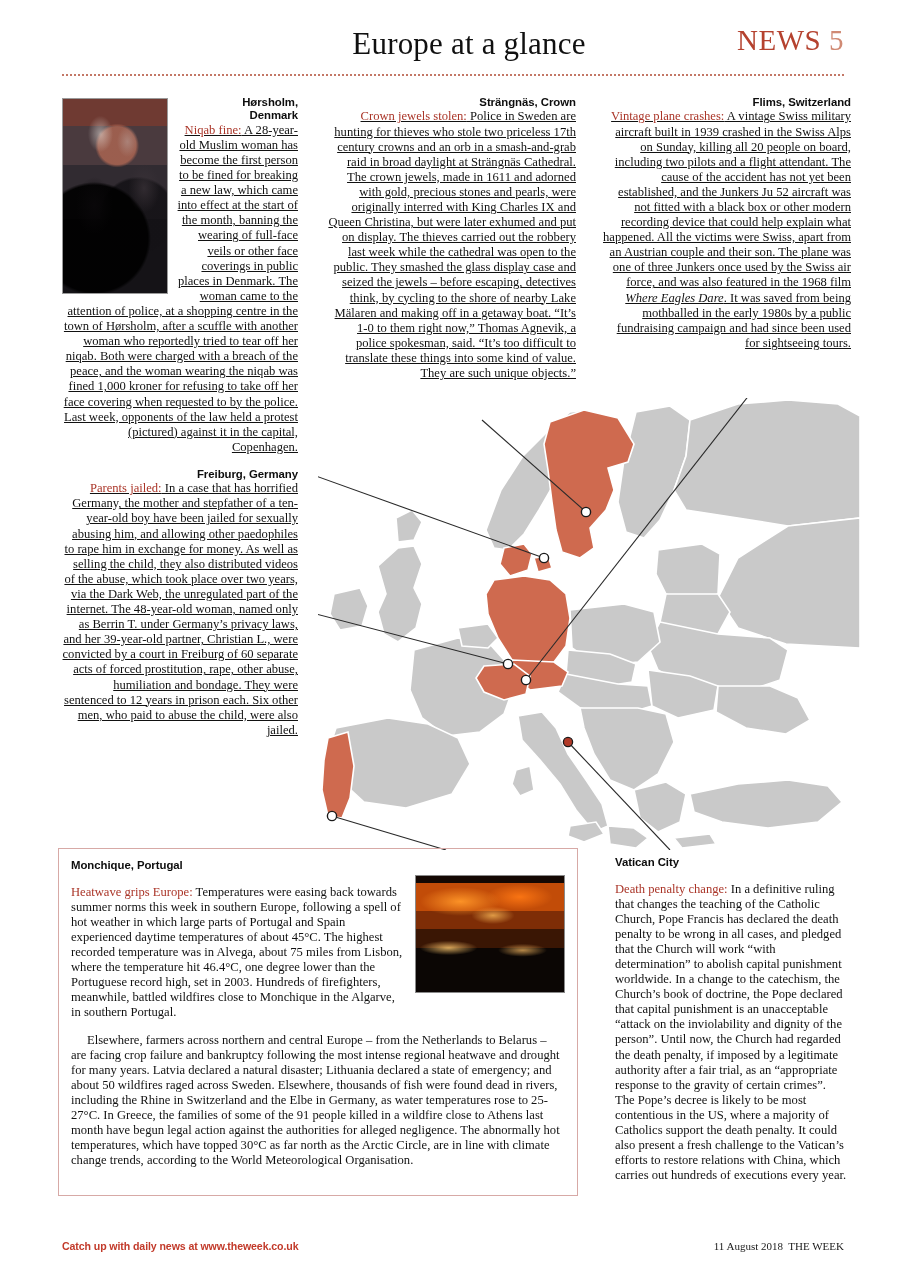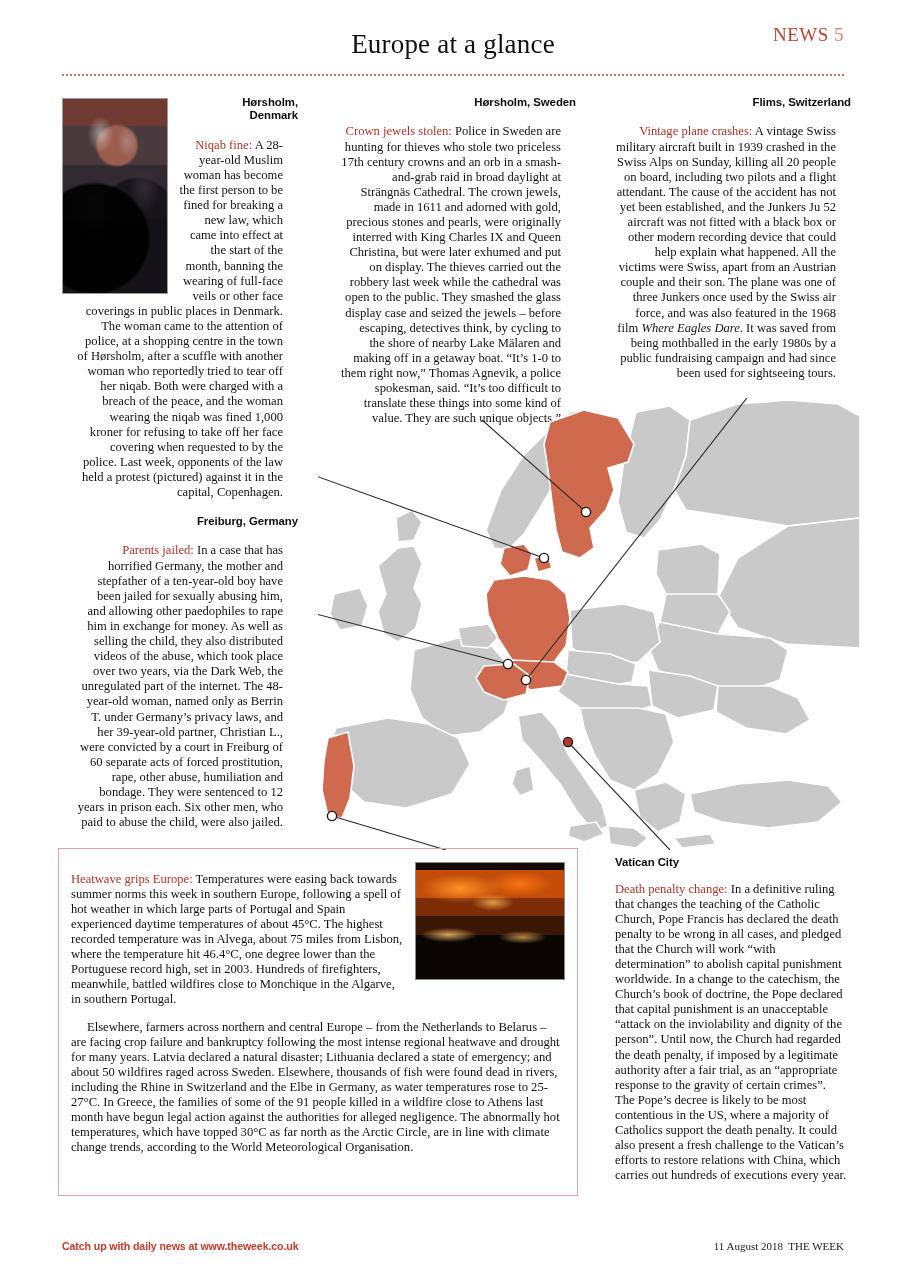--- a/index.html
+++ b/index.html
@@ -12,41 +12,41 @@
     position: relative;
     overflow: hidden;
   }
   .page { position:absolute; left:0; top:0; width:905px; height:1280px; }
 
   
   .masthead {
     position:absolute; left:62px; top:22px; width:782px; height:48px;
   }
   .masthead-title {
-    position:absolute; left:0; top:0; width:782px; text-align:center;
+    position:absolute; left:16px; top:0; width:782px; text-align:center;
     font-family:"Liberation Serif", serif;
-    font-size:27px; font-weight:400; letter-spacing:.2px; color:#101010;
+    font-size:31px; font-weight:400; letter-spacing:.2px; color:#101010;
     line-height:44px;
   }
   .masthead-section {
     position:absolute; right:0; top:2px;
     font-family:"Liberation Serif", serif;
-    font-size:19px; letter-spacing:.5px;
+    font-size:29px; letter-spacing:.5px;
     color:#b5422f;
   }
   .masthead-section .pg { color:#d08a74; }
   .rule-dotted {
     position:absolute; left:62px; top:74px; width:782px; height:2px;
     border-top:2px dotted #c0705e;
     opacity:.95;
   }
 
   
   .col { position:absolute; font-size:12.6px; line-height:15.1px; text-align:right; }
-  .col p { margin:15px; }
+  .col p { margin:0;text-decoration:underline; }
   .hd {
     font-family:"Liberation Sans", sans-serif;
     font-weight:bold; font-size:11.4px; line-height:13.4px;
     color:#0d0d0d; letter-spacing:-0.05px;
   }
   .lede { color:#aa3528; }
   .ital { font-style: italic; }
 
   
   #col1 { left:62px; top:96px; width:236px; }
@@ -138,21 +138,21 @@
       <span>Hørsholm,</span><br>
       <span>Denmark</span>
     </div>
     <p><span class="lede">Niqab fine:</span><span> A 28-year-old Muslim woman has become the first person to be fined for breaking a new law, which came into effect at the start of the month, banning the wearing of full-face veils or other face coverings in public places in Denmark. The woman came to the attention of police, at a shopping centre in the town of Hørsholm, after a scuffle with another woman who reportedly tried to tear off her niqab. Both were charged with a breach of the peace, and the woman wearing the niqab was fined 1,000 kroner for refusing to take off her face covering when requested to by the police. Last week, opponents of the law held a protest (pictured) against it in the capital, Copenhagen.</span></p>
 
     <div class="hd" style="margin-top:13px;">Freiburg, Germany</div>
     <p><span class="lede">Parents jailed:</span><span> In a case that has horrified Germany, the mother and stepfather of a ten-year-old boy have been jailed for sexually abusing him, and allowing other paedophiles to rape him in exchange for money. As well as selling the child, they also distributed videos of the abuse, which took place over two years, via the Dark Web, the unregulated part of the internet. The 48-year-old woman, named only as Berrin T. under Germany’s privacy laws, and her 39-year-old partner, Christian L., were convicted by a court in Freiburg of 60 separate acts of forced prostitution, rape, other abuse, humiliation and bondage. They were sentenced to 12 years in prison each. Six other men, who paid to abuse the child, were also jailed.</span></p>
   </div>
 
   <div class="col" id="col2">
-    <div class="hd">Hørsholm, Sweden</div>
+    <div class="hd">Strängnäs, Crown</div>
     <p><span class="lede">Crown jewels stolen:</span><span> Police in Sweden are hunting for thieves who stole two priceless 17th century crowns and an orb in a smash-and-grab raid in broad daylight at Strängnäs Cathedral. The crown jewels, made in 1611 and adorned with gold, precious stones and pearls, were originally interred with King Charles IX and Queen Christina, but were later exhumed and put on display. The thieves carried out the robbery last week while the cathedral was open to the public. They smashed the glass display case and seized the jewels – before escaping, detectives think, by cycling to the shore of nearby Lake Mälaren and making off in a getaway boat. “It’s 1-0 to them right now,” Thomas Agnevik, a police spokesman, said. “It’s too difficult to translate these things into some kind of value. They are such unique objects.”</span></p>
   </div>
 
   <div class="col" id="col3">
     <div class="hd">Flims, Switzerland</div>
     <p><span class="lede">Vintage plane crashes:</span><span> A vintage Swiss military aircraft built in 1939 crashed in the Swiss Alps on Sunday, killing all 20 people on board, including two pilots and a flight attendant. The cause of the accident has not yet been established, and the Junkers Ju 52 aircraft was not fitted with a black box or other modern recording device that could help explain what happened. All the victims were Swiss, apart from an Austrian couple and their son. The plane was one of three Junkers once used by the Swiss air force, and was also featured in the 1968 film </span><span class="ital">Where Eagles Dare</span><span>. It was saved from being mothballed in the early 1980s by a public fundraising campaign and had since been used for sightseeing tours.</span></p>
   </div>
 
   <div id="map">
     <svg width="545" height="452" viewBox="0 0 545 452">
@@ -210,20 +210,21 @@
         <circle cx="226" cy="160" r="4.6" fill="#ffffff" stroke="#1a1a1a" stroke-width="1.4"></circle>
         <circle cx="190" cy="266" r="4.6" fill="#ffffff" stroke="#1a1a1a" stroke-width="1.4"></circle>
         <circle cx="208" cy="282" r="4.6" fill="#ffffff" stroke="#1a1a1a" stroke-width="1.4"></circle>
         <circle cx="14" cy="418" r="4.6" fill="#ffffff" stroke="#1a1a1a" stroke-width="1.4"></circle>
         <circle cx="250" cy="344" r="4.6" fill="#b23a28" stroke="#1a1a1a" stroke-width="1.3"></circle>
       </g>
     </svg>
   </div>
 
   <div id="monchique-box">
+    <div class="hd">Monchique, Portugal</div>
     <div class="photo-fire"></div>
     <p><span class="lede">Heatwave grips Europe:</span><span> Temperatures were easing back towards summer norms this week in southern Europe, following a spell of hot weather in which large parts of Portugal and Spain experienced daytime temperatures of about 45°C. The highest recorded temperature was in Alvega, about 75 miles from Lisbon, where the temperature hit 46.4°C, one degree lower than the Portuguese record high, set in 2003. Hundreds of firefighters, meanwhile, battled wildfires close to Monchique in the Algarve, in southern Portugal.</span></p>
     <p class="indent">Elsewhere, farmers across northern and central Europe – from the Netherlands to Belarus – are facing crop failure and bankruptcy following the most intense regional heatwave and drought for many years. Latvia declared a natural disaster; Lithuania declared a state of emergency; and about 50 wildfires raged across Sweden. Elsewhere, thousands of fish were found dead in rivers, including the Rhine in Switzerland and the Elbe in Germany, as water temperatures rose to 25-27°C. In Greece, the families of some of the 91 people killed in a wildfire close to Athens last month have begun legal action against the authorities for alleged negligence. The abnormally hot temperatures, which have topped 30°C as far north as the Arctic Circle, are in line with climate change trends, according to the World Meteorological Organisation.</p>
   </div>
 
   <div id="vatican">
     <div class="hd">Vatican City</div>
     <p><span class="lede">Death penalty change:</span><span> In a definitive ruling that changes the teaching of the Catholic Church, Pope Francis has declared the death penalty to be wrong in all cases, and pledged that the Church will work “with determination” to abolish capital punishment worldwide. In a change to the catechism, the Church’s book of doctrine, the Pope declared that capital punishment is an unacceptable “attack on the inviolability and dignity of the person”. Until now, the Church had regarded the death penalty, if imposed by a legitimate authority after a fair trial, as an “appropriate response to the gravity of certain crimes”. The Pope’s decree is likely to be most contentious in the US, where a majority of Catholics support the death penalty. It could also present a fresh challenge to the Vatican’s efforts to restore relations with China, which carries out hundreds of executions every year.</span></p>
   </div>
 

